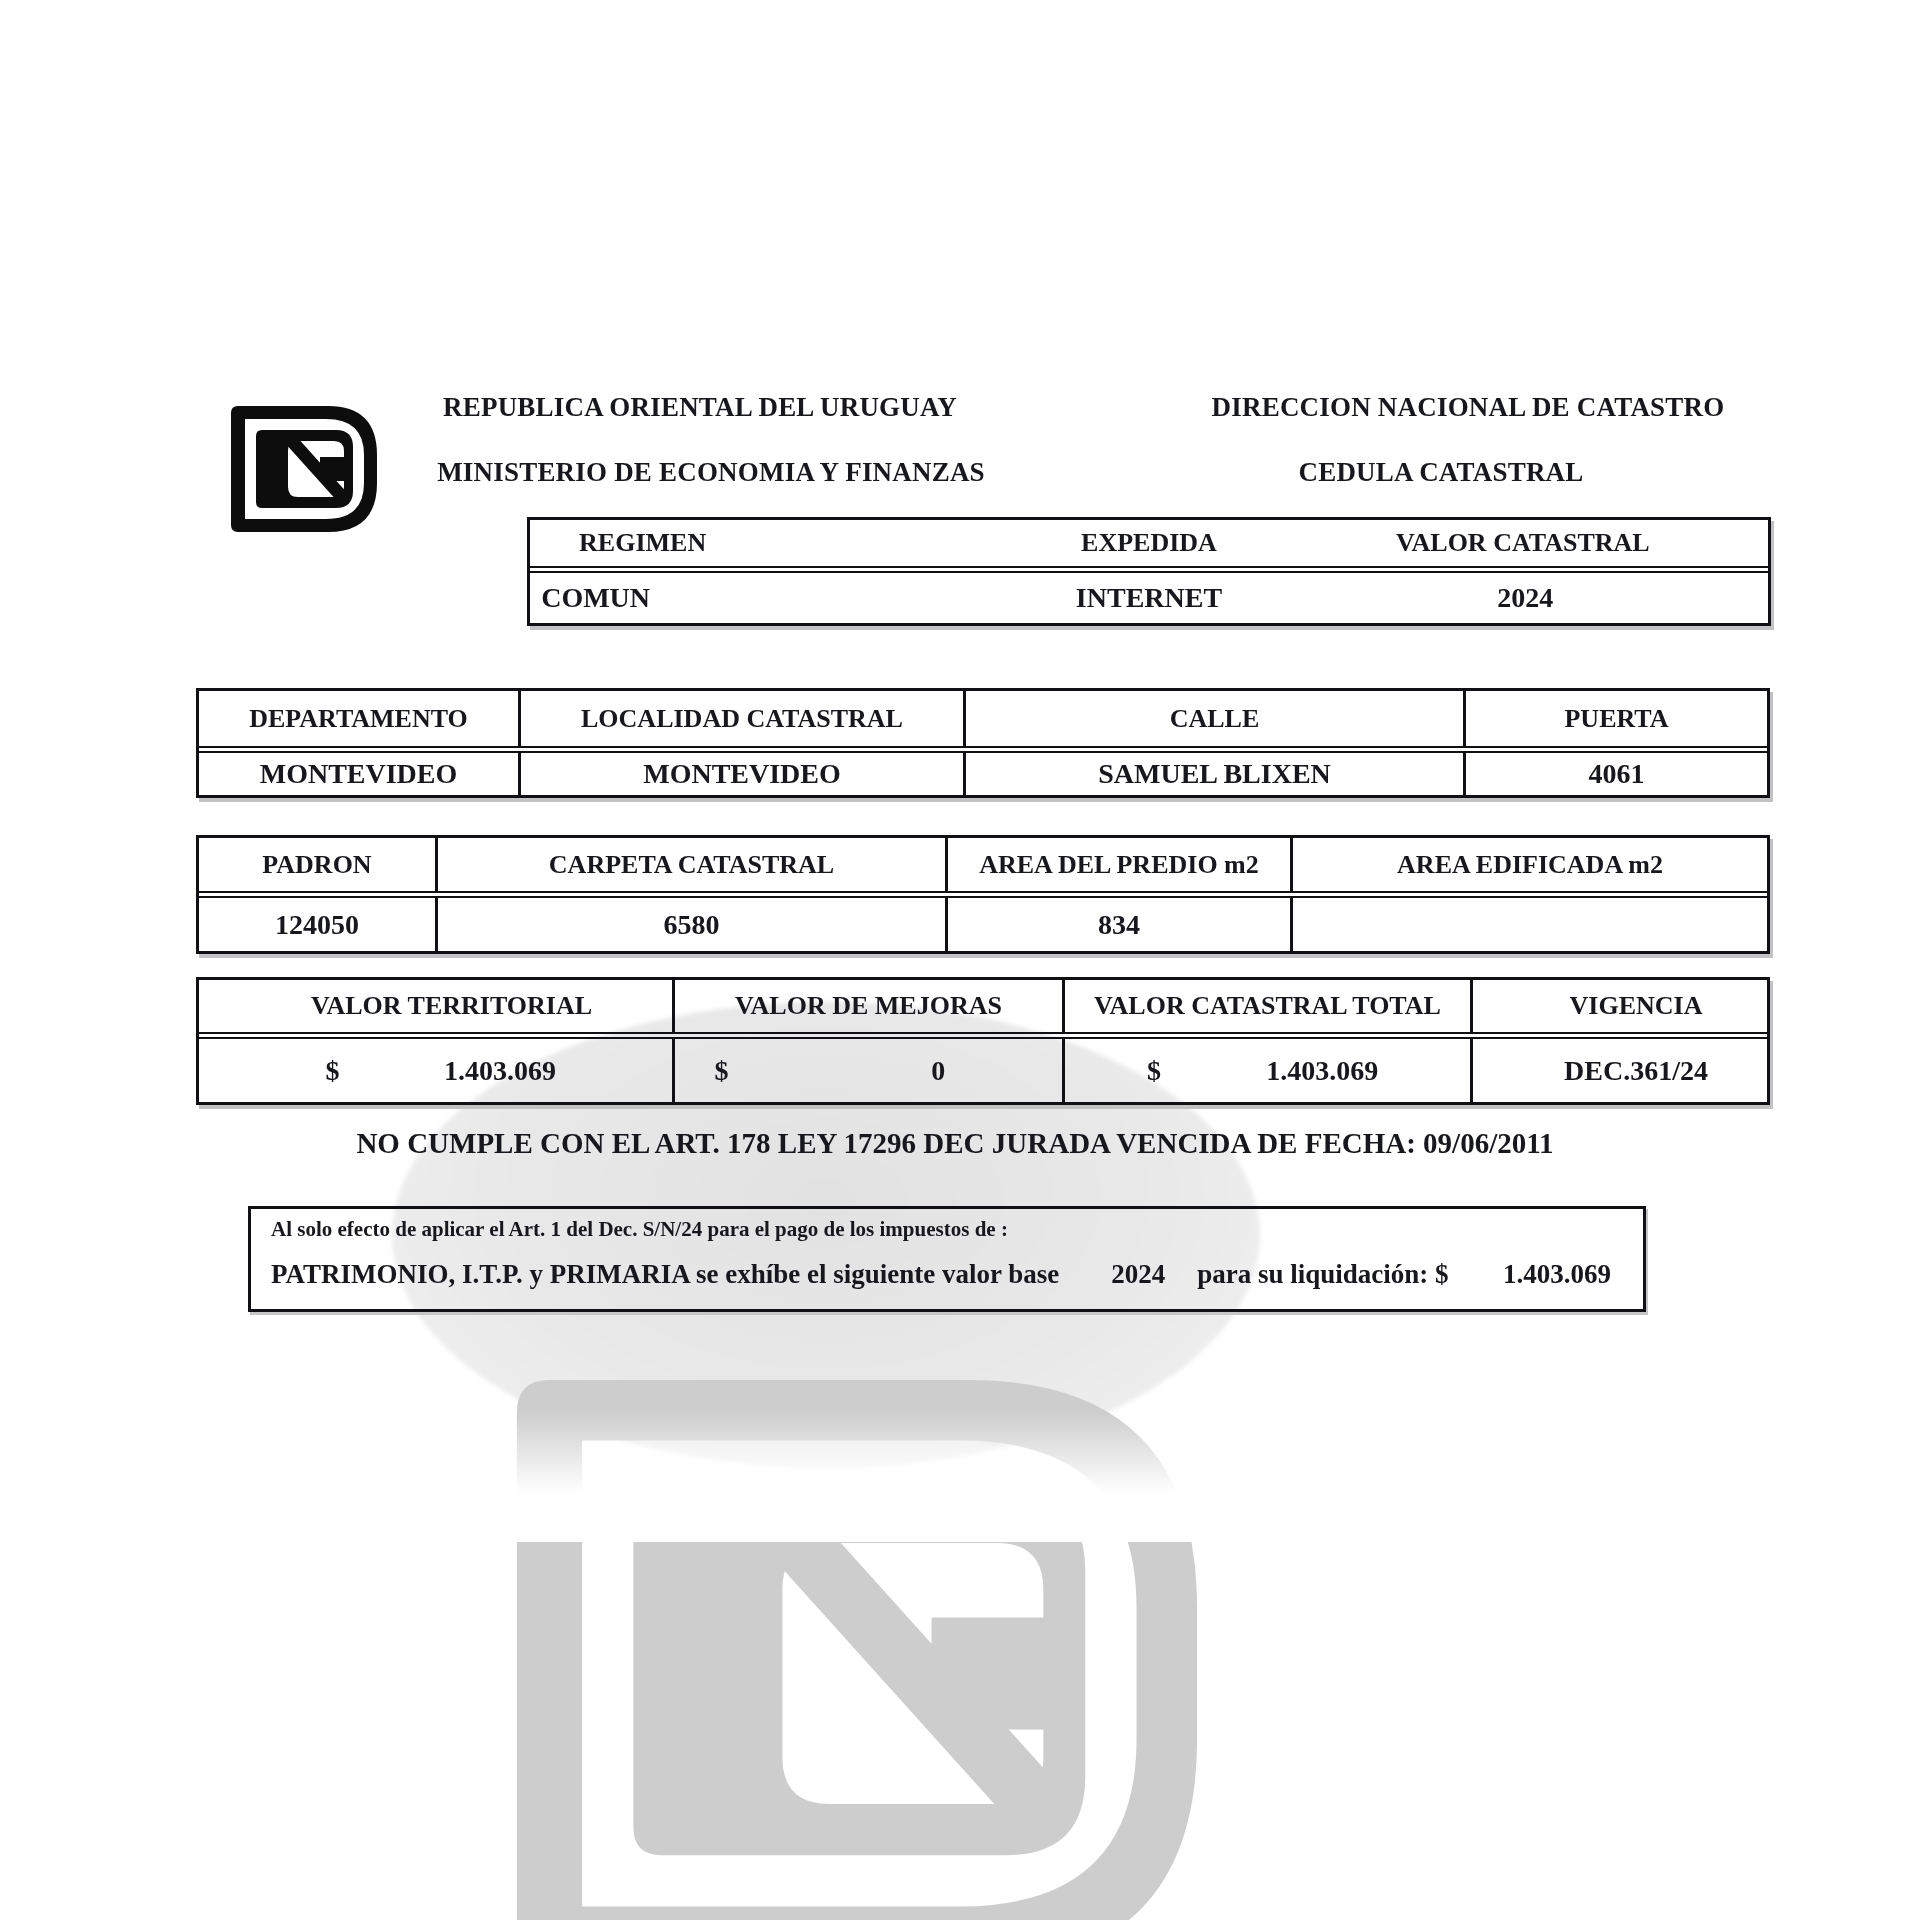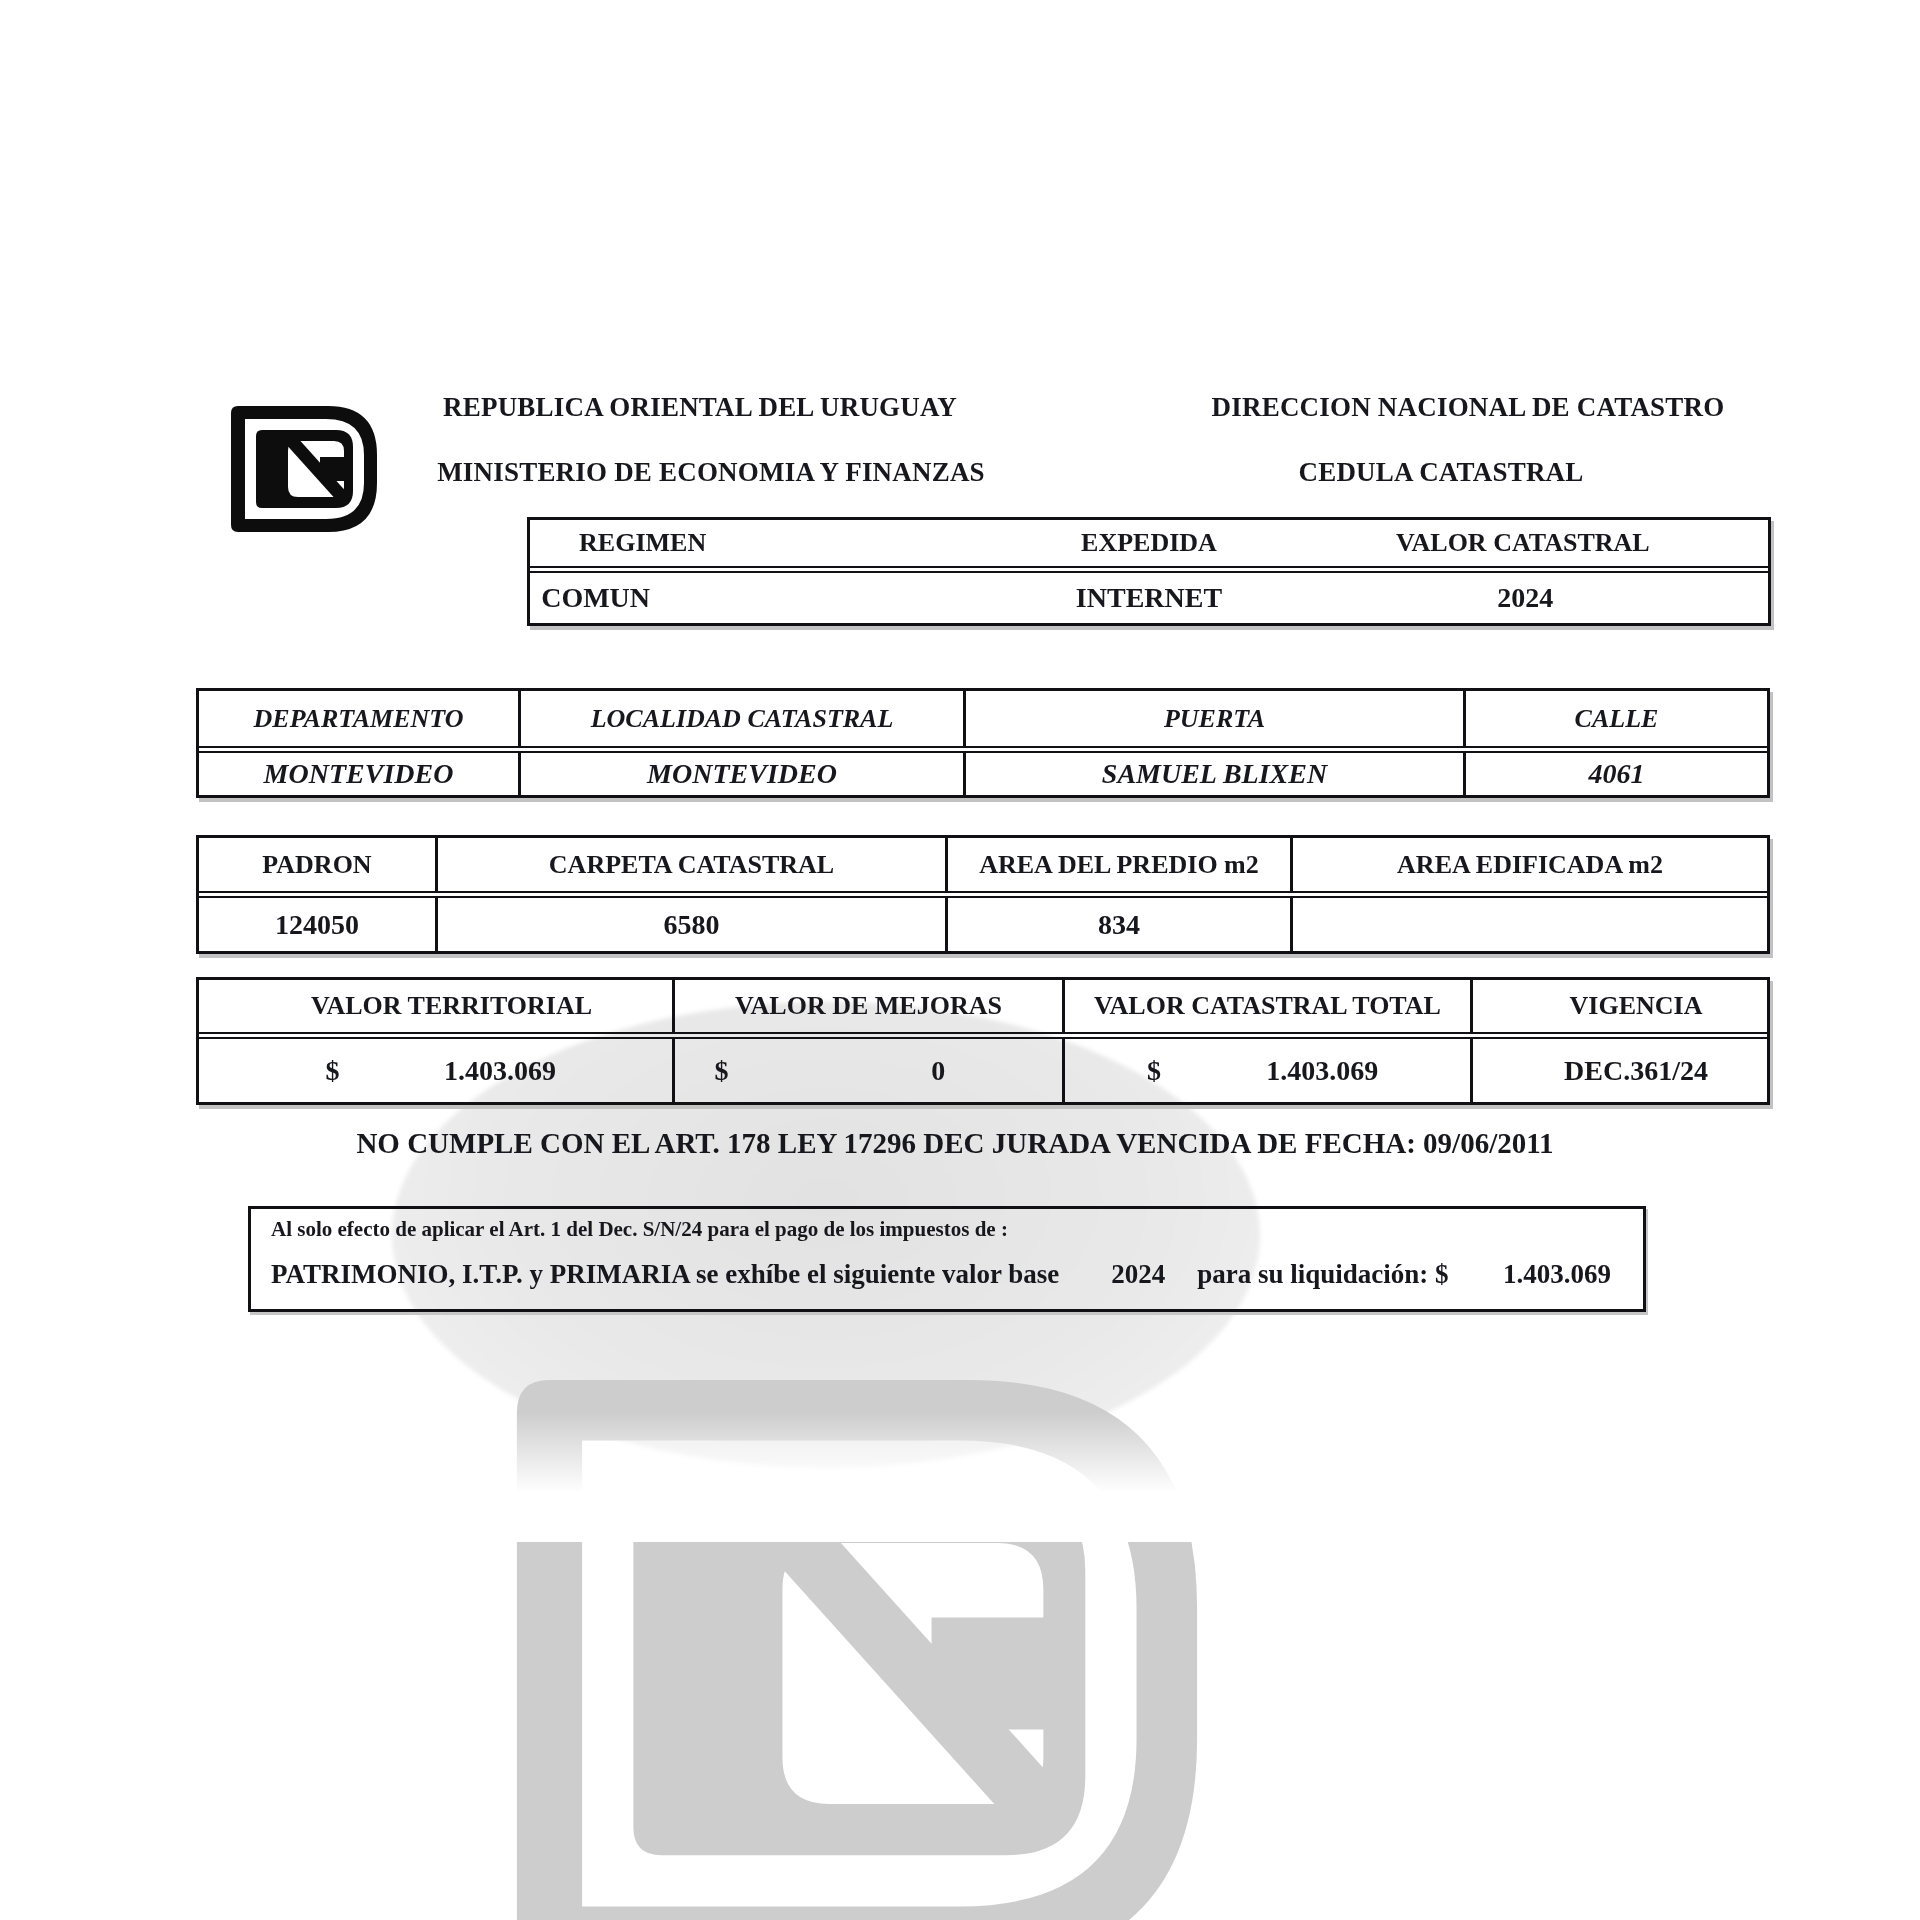--- a/index.html
+++ b/index.html
@@ -35,21 +35,21 @@
   .cell:last-child{border-right:none;}
   .hcell{font-size:26px;}
   .vcell{font-size:28px;}
   .pos{position:absolute;top:50%;transform:translate(-50%,-50%);white-space:nowrap;}
   .money .dollar,.money .amt{position:absolute;top:50%;transform:translate(-50%,-50%);white-space:nowrap;}
   
   .t1{left:527px;top:517px;width:1238px;}
   .t1 .row.head{height:46px;font-size:26px;}
   .t1 .row.vals{height:50px;font-size:28px;}
   
-  .t2{left:196px;top:688px;width:1568px;font-style:italic;}
+  .t2{left:196px;top:688px;width:1568px;}
   .t2 .row{grid-template-columns:322px 445px 500px 301px;}
   .t2 .row.head{height:55px;}
   .t2 .row.vals{height:42px;}
   
   .t3{left:196px;top:835px;width:1568px;}
   .t3 .row{grid-template-columns:239px 510px 345px 474px;}
   .t3 .row.head{height:53px;}
   .t3 .row.vals{height:53px;}
   
   .t4{left:196px;top:977px;width:1568px;}
@@ -128,24 +128,24 @@
 
     <div class="tbl t2">
       <div class="row head grid">
         <div class="cell hcell">
             <span>DEPARTAMENTO</span>
           </div>
         <div class="cell hcell">
             <span>LOCALIDAD CATASTRAL</span>
           </div>
         <div class="cell hcell">
+            <span>CALLE</span>
+          </div>
+        <div class="cell hcell">
             <span>PUERTA</span>
-          </div>
-        <div class="cell hcell">
-            <span>CALLE</span>
           </div>
       </div>
       <div class="row vals grid">
         <div class="cell vcell">
             <span>MONTEVIDEO</span>
           </div>
         <div class="cell vcell">
             <span>MONTEVIDEO</span>
           </div>
         <div class="cell vcell">

